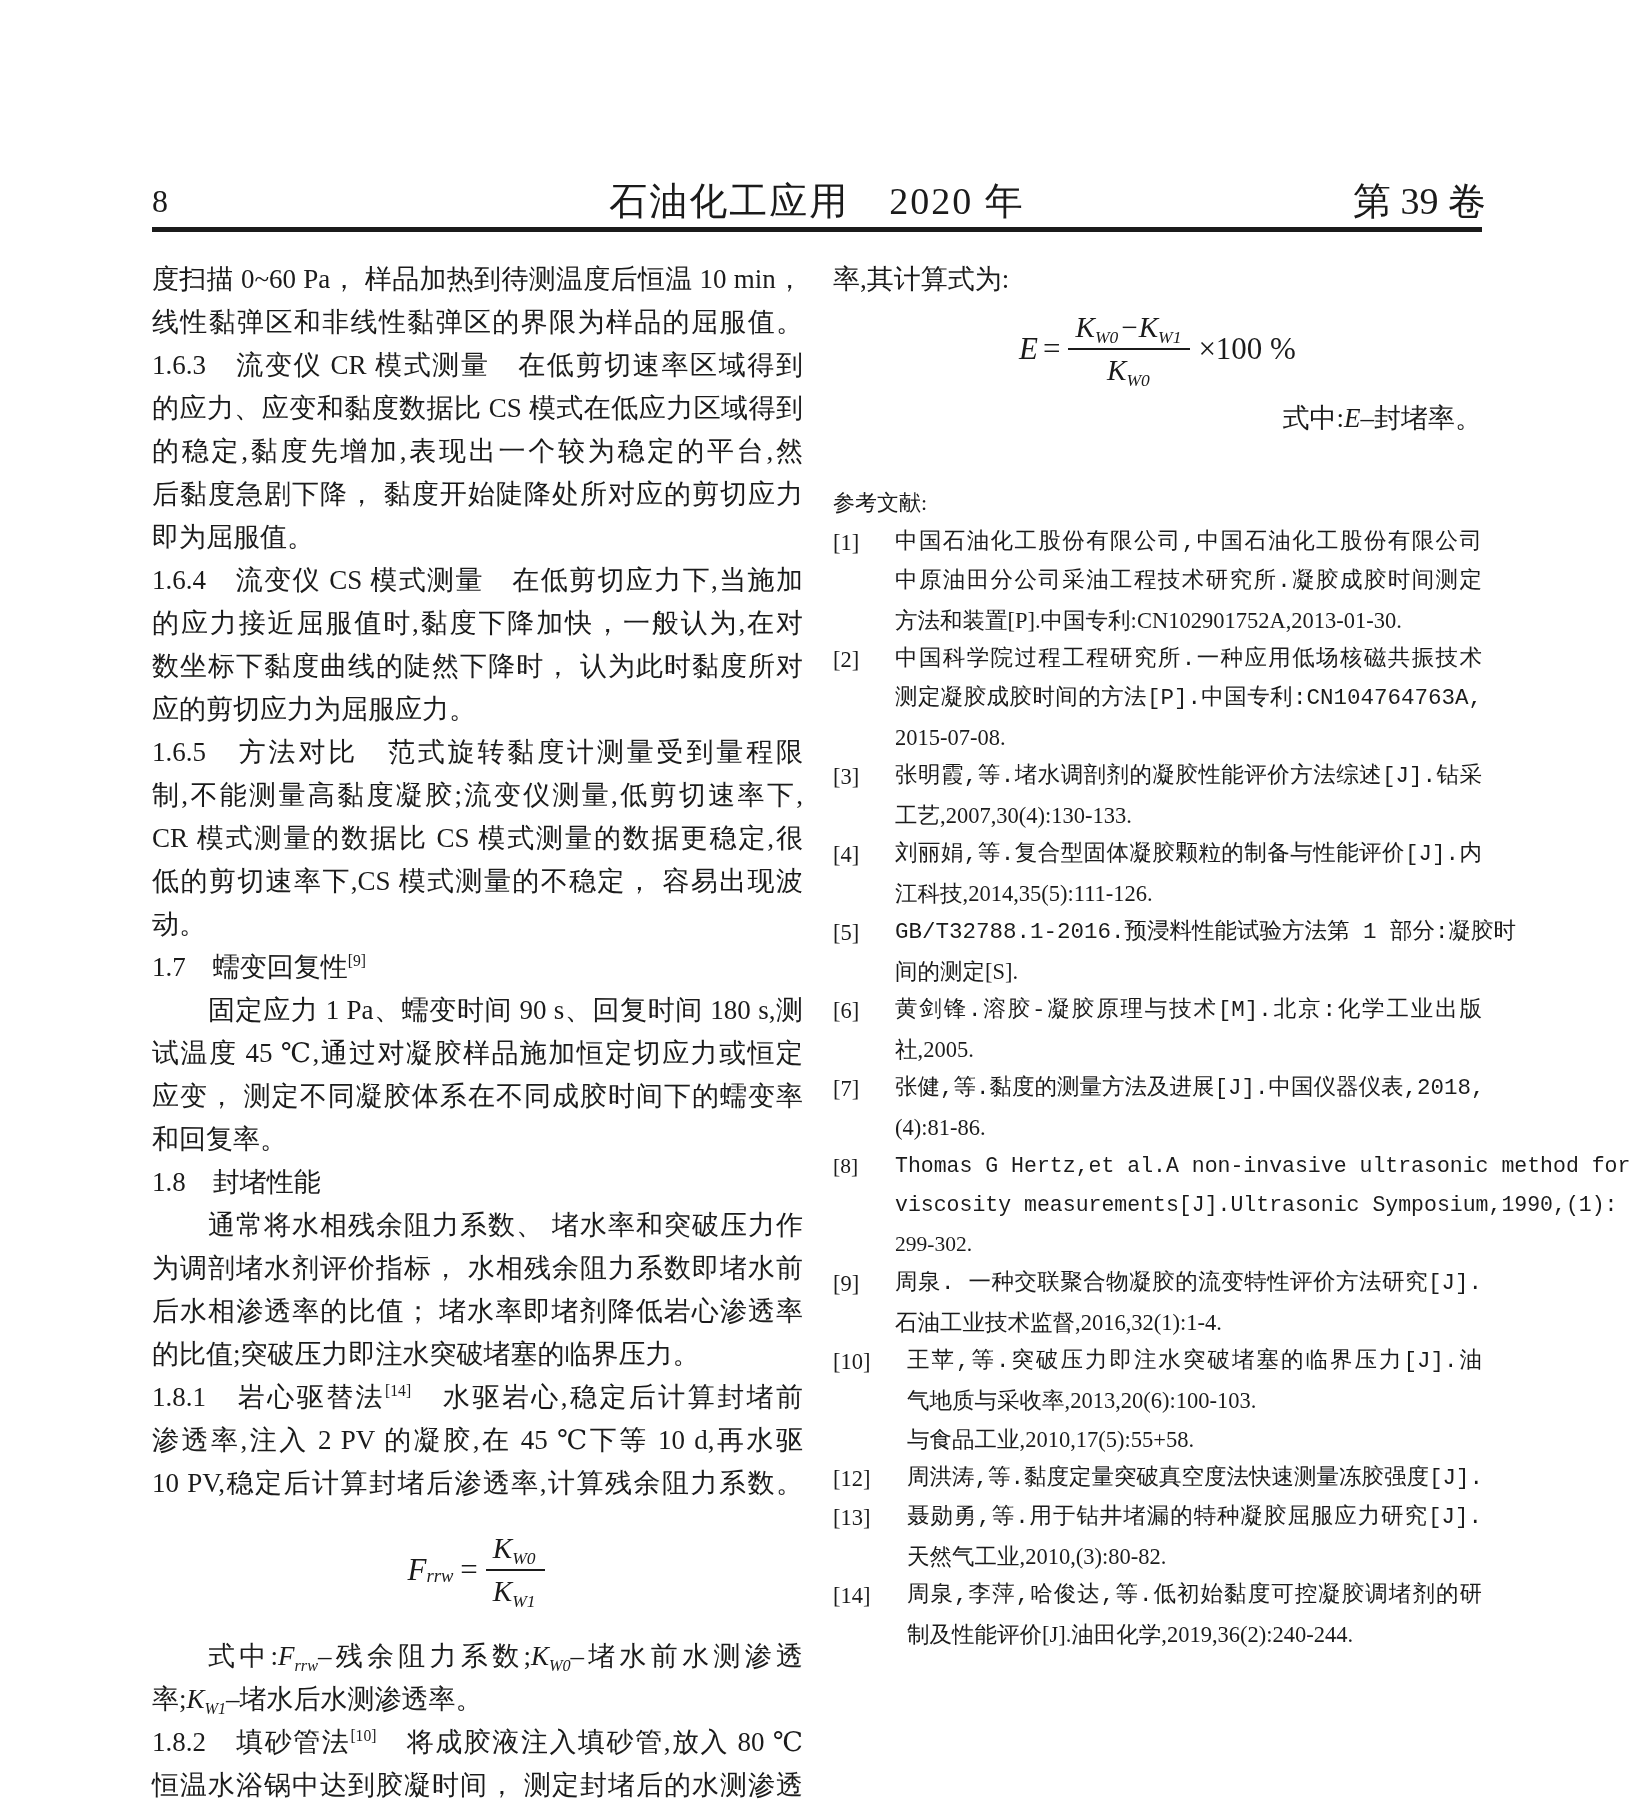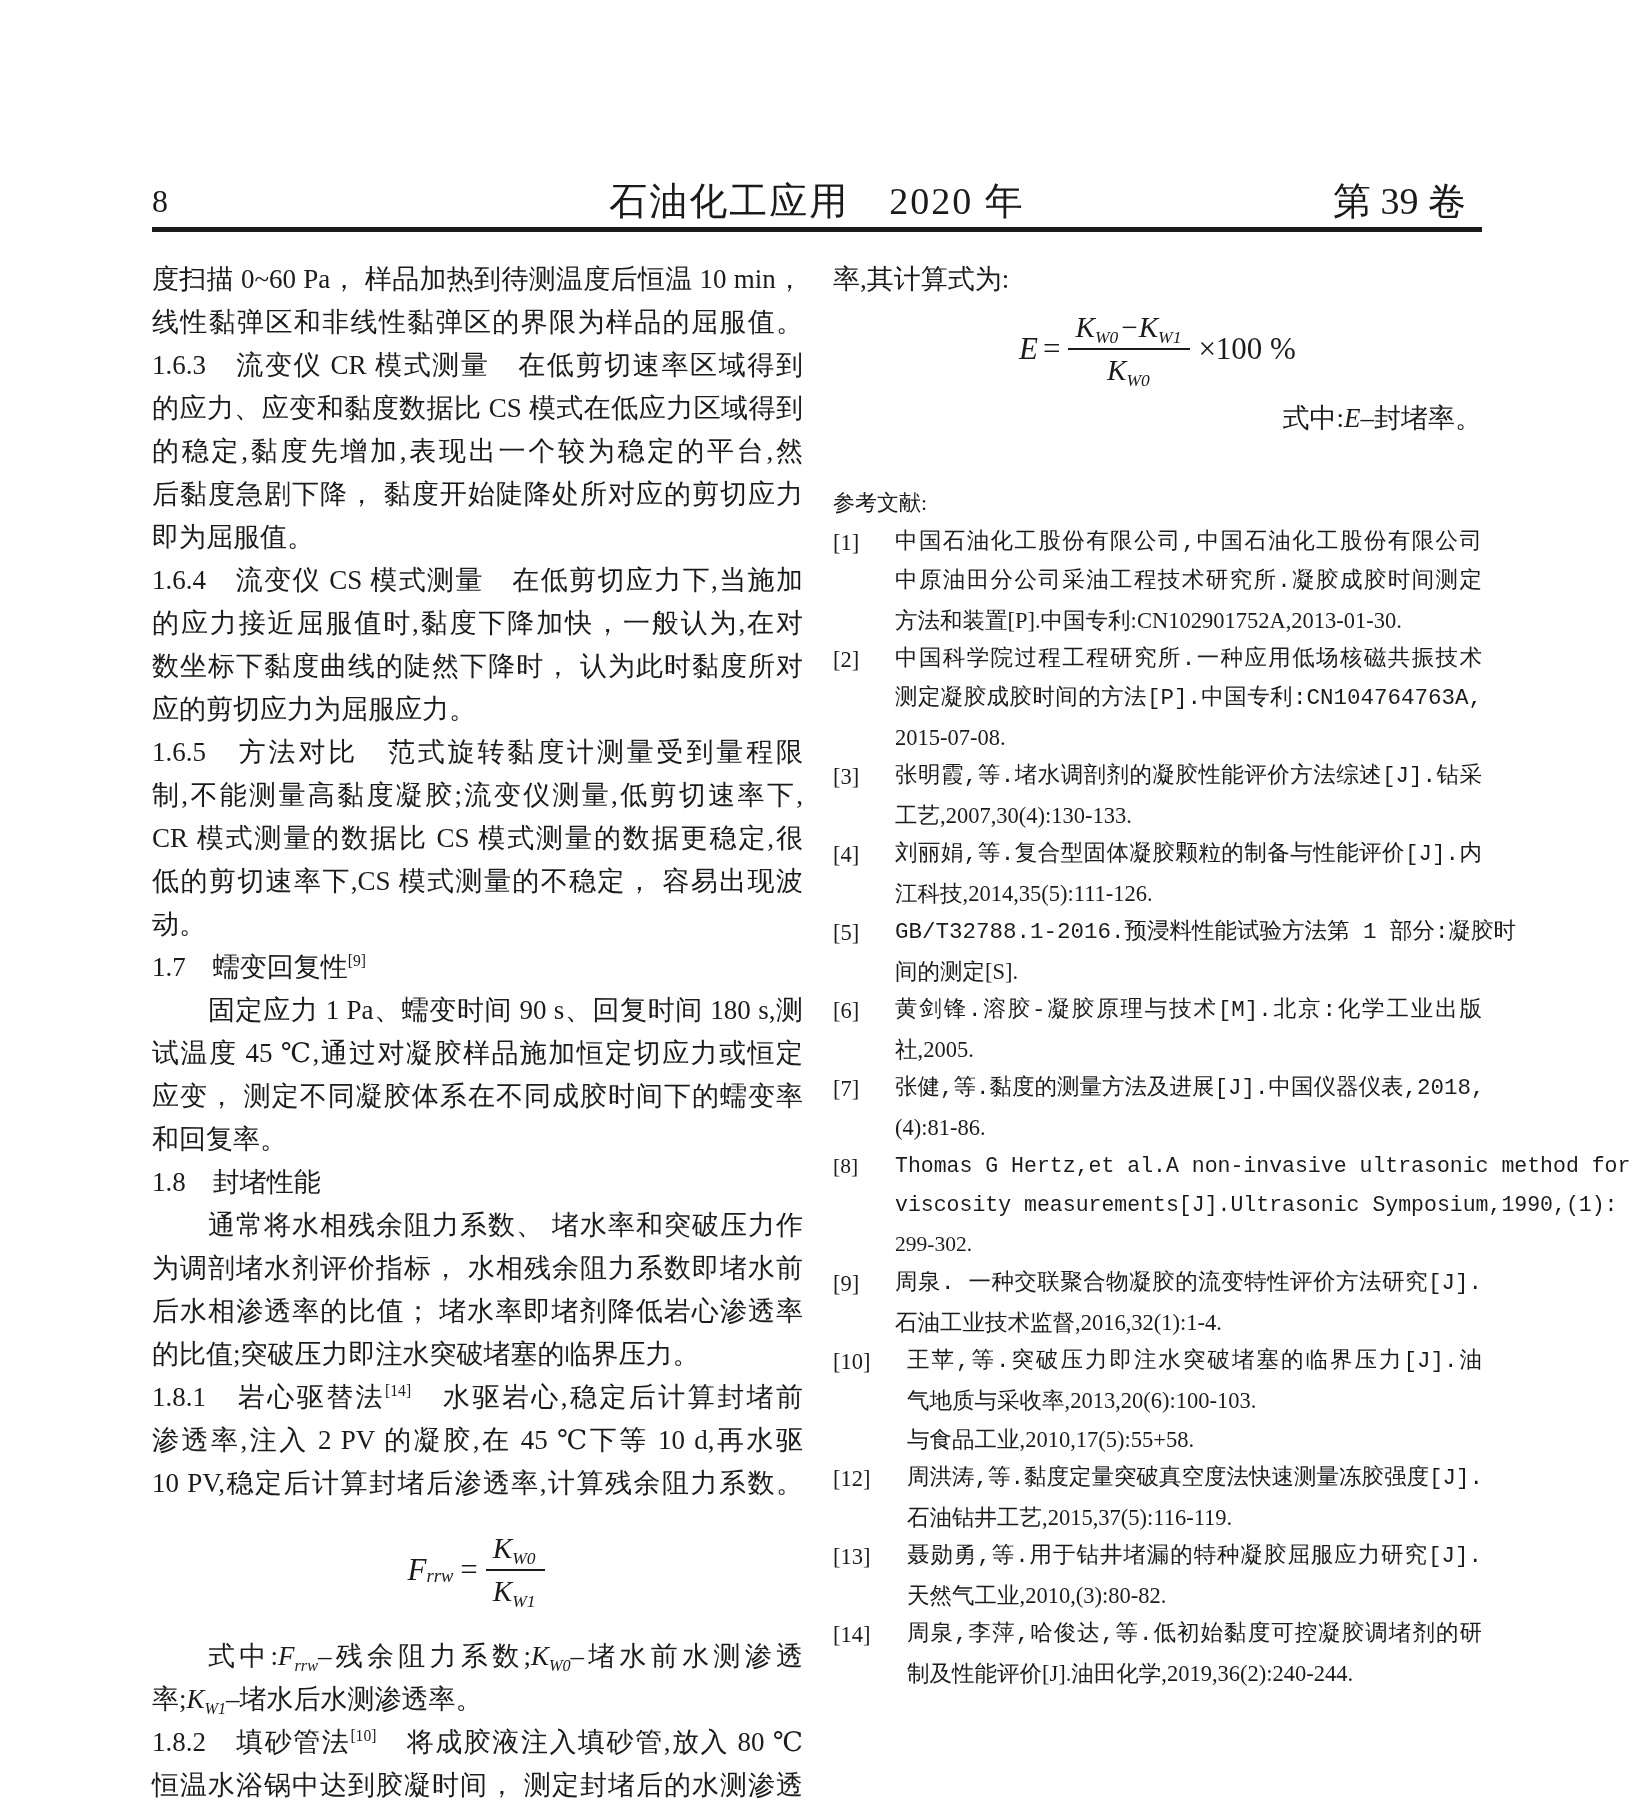--- a/index.html
+++ b/index.html
@@ -4,21 +4,21 @@
 <style>
   html,body{margin:0;padding:0;}
   body{
     width:1637px;height:1806px;position:relative;overflow:hidden;
     background:#ffffff;color:#1b1b1b;
     font-family:"Liberation Serif","DejaVu Serif",serif;
   }
   .hdr-item{position:absolute;top:184px;font-size:38px;line-height:34px;}
   .page-num{left:152px;font-size:32px;}
   .journal{left:152px;width:1330px;text-align:center;letter-spacing:2px;}
-  .volume{left:136px;width:1330px;text-align:right;}
+  .volume{left:156px;width:1330px;text-align:right;}
   .header-rule{position:absolute;left:152px;top:227px;width:1330px;height:5px;background:#1b1b1b;}
   .col{position:absolute;top:258px;}
   .col-left{left:152px;width:651px;}
   .col-right{left:833px;width:649px;}
   
   .bl{font-size:27px;line-height:43px;height:43px;word-break:keep-all;white-space:nowrap;}
   .j{text-align:justify;text-align-last:justify;}
   .ind{text-indent:56px;text-align:right;}
   .bl sup{font-size:0.58em;line-height:0;}
   .bl sub{font-size:0.6em;line-height:0;}
@@ -183,21 +183,20 @@
       <div class="rl ref-first">
         <span class="ref-label" style="width: 74px;">[10]</span>
         <span class="ref-text j">王苹,等.突破压力即注水突破堵塞的临界压力[J].油</span>
       </div>
       <div class="rl" style="padding-left: 74px;">气地质与采收率,2013,20(6):100-103.</div>
       <div class="rl" style="padding-left: 74px;">与食品工业,2010,17(5):55+58.</div>
       <div class="rl ref-first">
         <span class="ref-label" style="width: 74px;">[12]</span>
         <span class="ref-text j">周洪涛,等.黏度定量突破真空度法快速测量冻胶强度[J].</span>
       </div>
-      <div class="rl" style="padding-left: 74px;">石油钻井工艺,2015,37(5):116-119.</div>
       <div class="rl ref-first">
         <span class="ref-label" style="width: 74px;">[13]</span>
         <span class="ref-text j">聂勋勇,等.用于钻井堵漏的特种凝胶屈服应力研究[J].</span>
       </div>
       <div class="rl" style="padding-left: 74px;">天然气工业,2010,(3):80-82.</div>
       <div class="rl ref-first">
         <span class="ref-label" style="width: 74px;">[14]</span>
         <span class="ref-text j">周泉,李萍,哈俊达,等.低初始黏度可控凝胶调堵剂的研</span>
       </div>
       <div class="rl" style="padding-left: 74px;">制及性能评价[J].油田化学,2019,36(2):240-244.</div>

